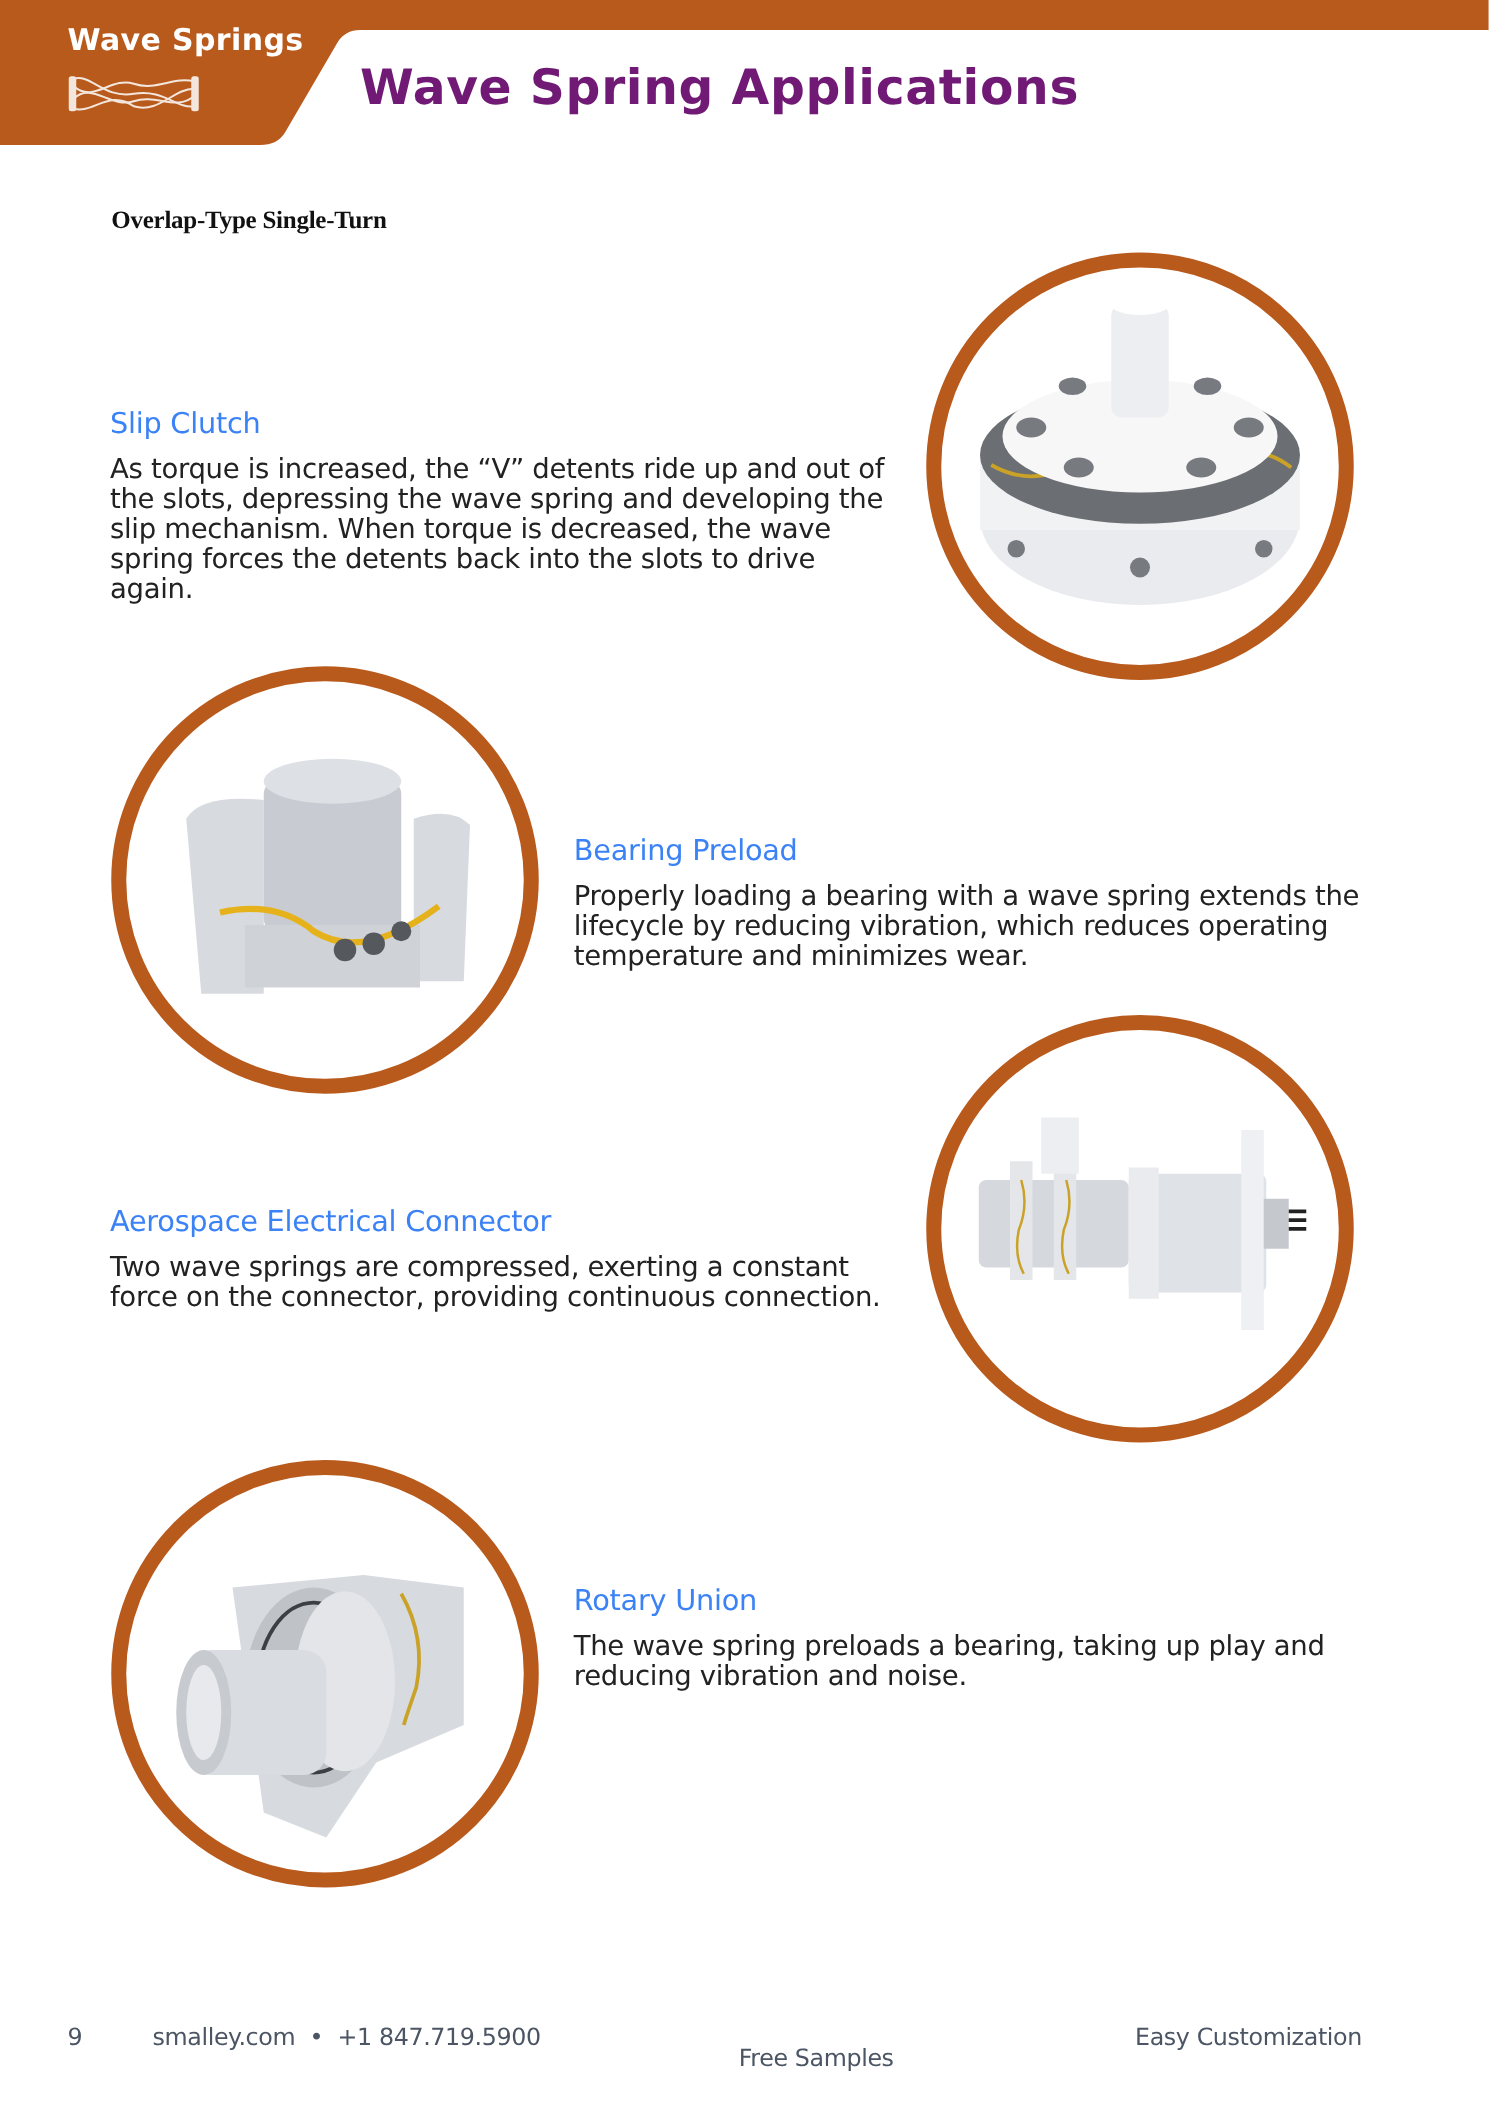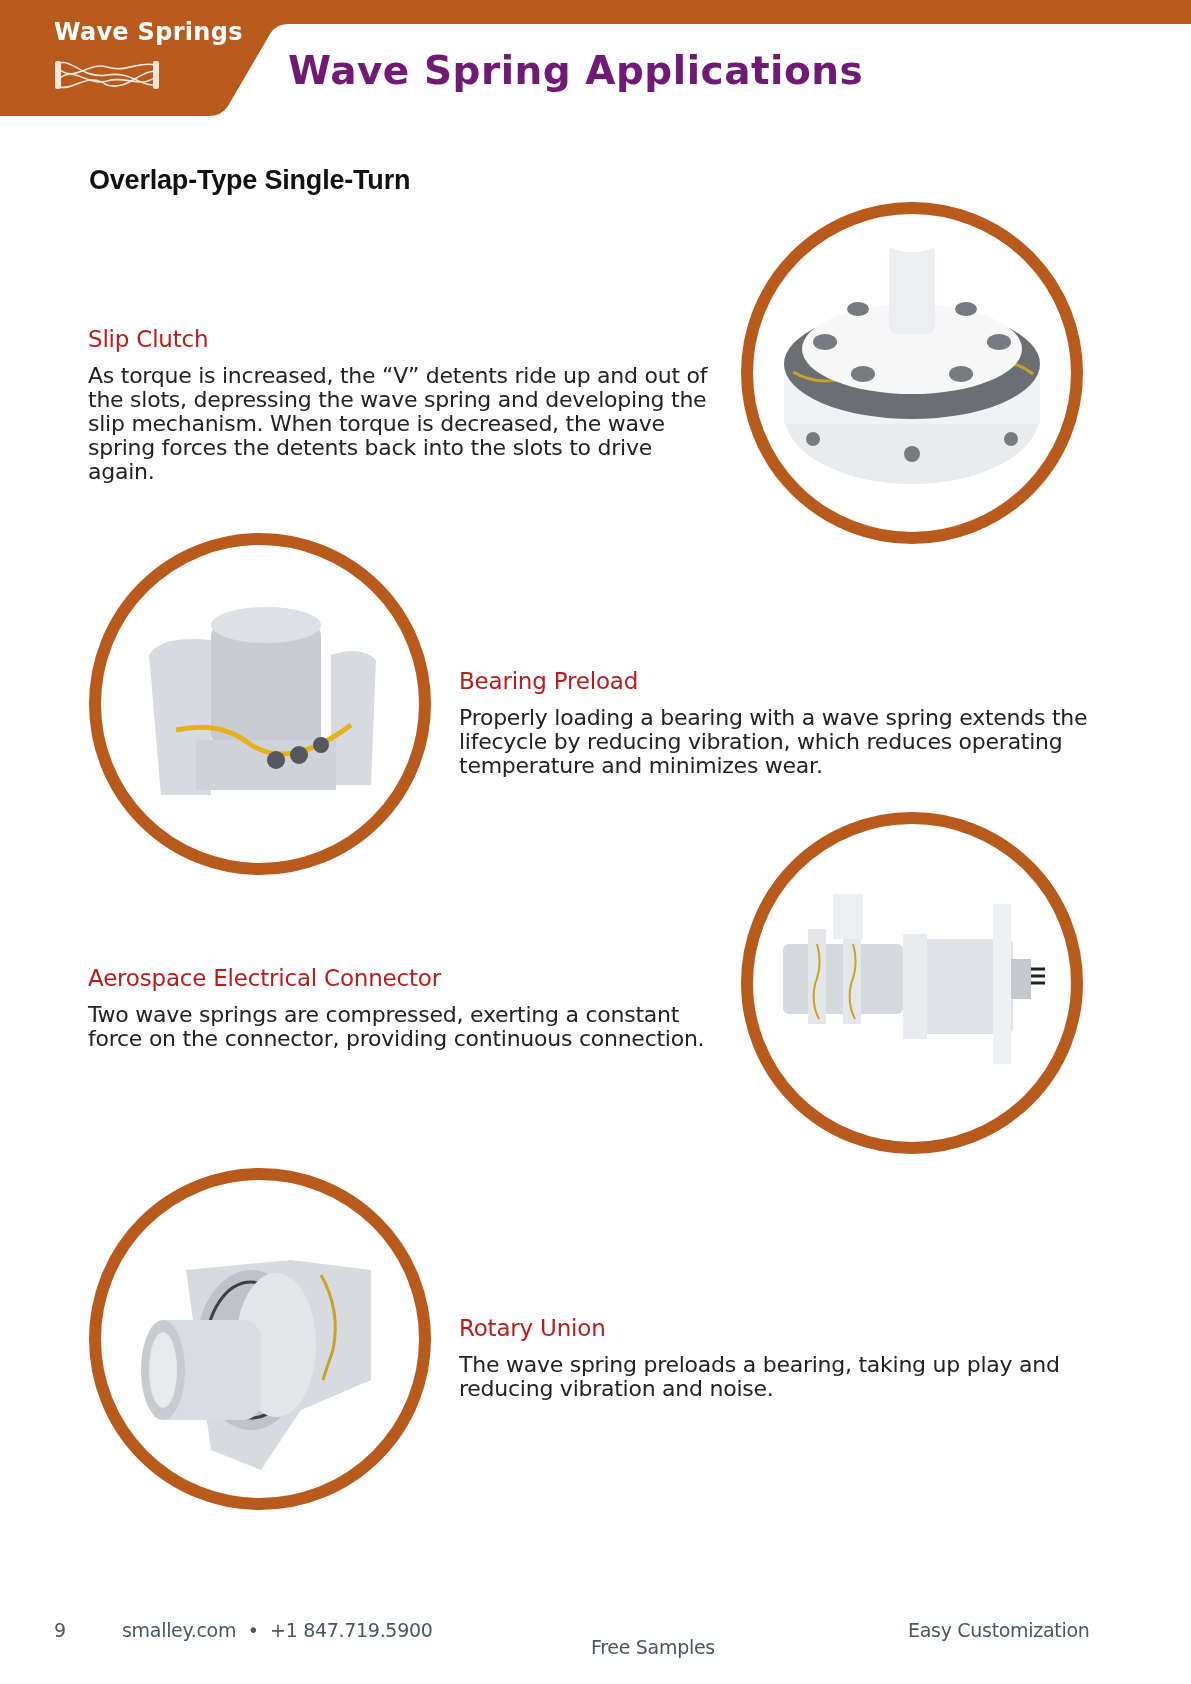--- a/index.html
+++ b/index.html
@@ -5,24 +5,24 @@
     html, body { margin: 0; padding: 0; background: #ffffff; }
     body { width: 1191px; height: 1684px; position: relative; overflow: hidden; font-family: "Liberation Sans", sans-serif; color: #1a1a1a; }
     .page { position: absolute; inset: 0; }
 
     
     .header-svg { position: absolute; left: 0; top: 0; width: 1191px; height: 118px; }
     .section-tab { position: absolute; left: 54px; top: 18px; color: #ffffff; font-weight: bold; font-size: 24px; letter-spacing: 0.3px; font-family: "DejaVu Sans", sans-serif; }
     .logo { position: absolute; left: 53px; top: 57px; width: 108px; height: 36px; }
     .page-title { position: absolute; left: 288px; top: 48px; font-family: "DejaVu Sans", sans-serif; font-weight: bold; font-size: 39px; color: #701a75; letter-spacing: 0.5px; margin: 0; }
 
-    .subtitle { position: absolute; left: 89px; top: 165px; margin: 0; font-size: 27px; font-weight: bold; font-family: Liberation Sans, sans-serif; color: #111; letter-spacing: -0.2px; }
+    .subtitle { position: absolute; left: 89px; top: 165px; margin: 0; font-size: 20px; font-weight: bold; font-family: Liberation Serif, serif; color: #111; letter-spacing: -0.2px; }
 
     .app { position: absolute; }
-    .app h3 { margin: 0 0 12px 0; font-weight: normal; font-size: 23px; color: #b91c1c; font-family: "DejaVu Sans", sans-serif; letter-spacing: -0.2px; }
+    .app h3 { margin: 0 0 12px 0; font-weight: normal; font-size: 23px; color: #3b82f6; font-family: "DejaVu Sans", sans-serif; letter-spacing: -0.2px; }
     .app p { margin: 0; font-size: 22px; line-height: 24px; color: #222; font-family: "DejaVu Sans", sans-serif; letter-spacing: -0.25px; }
 
     .circle { position: absolute; width: 342px; height: 342px; border-radius: 50%; box-sizing: border-box; border: 12px solid #b95a1d; background: #ffffff; overflow: hidden; }
     .circle svg { width: 100%; height: 100%; display: block; }
 
     .footer { position: absolute; top: 1619px; left: 0; width: 1191px; height: 30px; font-size: 19px; color: #4b5563; font-family: "DejaVu Sans", sans-serif; }
     .footer span { position: absolute; top: 0; white-space: nowrap; letter-spacing: -0.3px; }
   </style>
 </head>
 <body>
@@ -123,21 +123,21 @@
       <path d="M85 90 L190 80 L270 90 L270 200 L200 230 L160 290 L110 270 Z" fill="#d7dade"></path>
       <ellipse cx="150" cy="170" rx="55" ry="80" fill="#bfc3c8"></ellipse>
       <ellipse cx="150" cy="170" rx="45" ry="68" fill="none" stroke="#3c3f43" stroke-width="3"></ellipse>
       <ellipse cx="175" cy="165" rx="40" ry="72" fill="#e3e5e8"></ellipse>
       <path d="M220 95 Q240 130 232 170 Q225 190 222 200" fill="none" stroke="#c9a227" stroke-width="3"></path>
       <rect x="50" y="140" width="110" height="100" rx="18" fill="#d9dce0"></rect>
       <ellipse cx="62" cy="190" rx="22" ry="50" fill="#c7cbd0"></ellipse>
       <ellipse cx="62" cy="190" rx="14" ry="38" fill="#e7e9ec"></ellipse>
     </svg>
   </div>
-  <div class="app" style="left:459px; top:1315px; width:640px;">
+  <div class="app" style="left:459px; top:1268px; width:640px;">
     <h3>Rotary Union</h3>
     <p>The wave spring preloads a bearing, taking up play and reducing vibration and noise.</p>
   </div>
 
   <div class="footer">
     <span style="left:54px;">9</span>
     <span style="left:122px; white-space:pre;">smalley.com  •  +1 847.719.5900</span>
     <span style="left:591px;margin-top:17px;">Free Samples</span>
     <span style="left:908px;">Easy Customization</span>
   </div>

